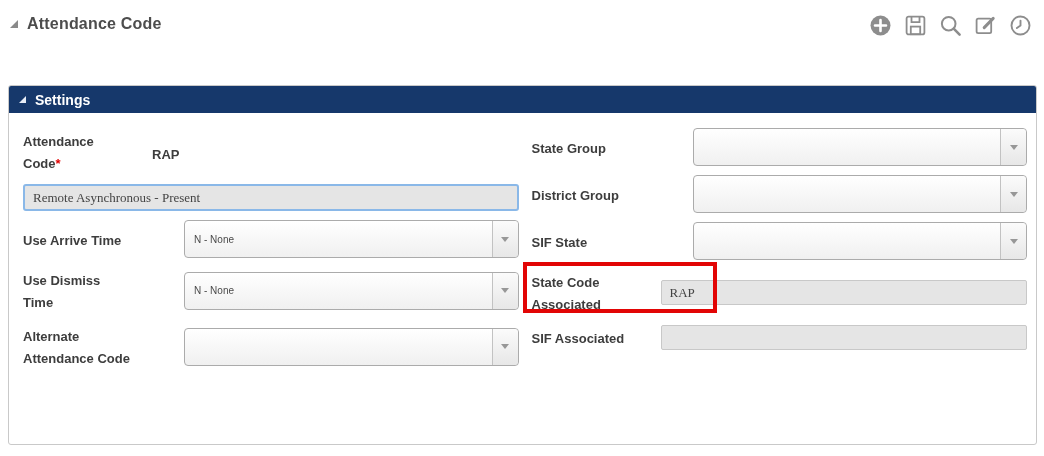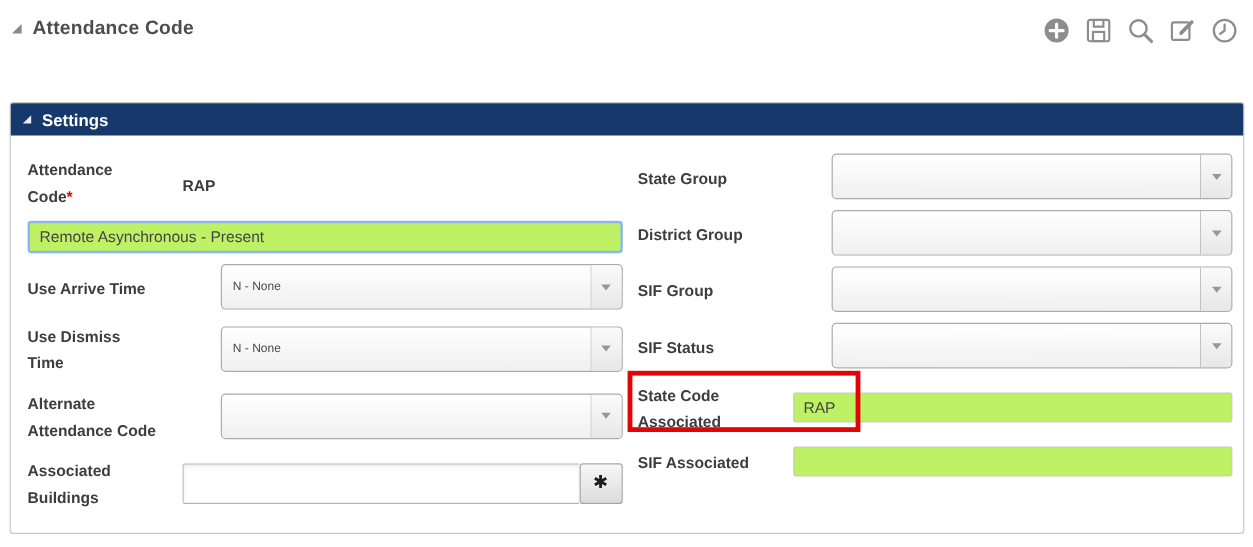--- a/index.html
+++ b/index.html
@@ -50,21 +50,21 @@
     width:110px; margin-right:19px; flex:none;
     font-size:13px; font-weight:bold; color:#3d3d3d; line-height:22px; padding-top:3px;
   }
   .req { color:#e00000; }
   .ctrl { flex:1; min-width:0; }
 
   .static-val { font-size:13px; font-weight:bold; color:#3d3d3d; padding-top:5px; }
 
   input.txt {
     width:100%; height:25px; border:1px solid #c8c8c8; border-radius:2px;
-    font-family:Liberation Sans, sans-serif; font-size:13px; color:#444; padding:0 8px; background:#bef264;
+    font-family:Liberation Serif, serif; font-size:13px; color:#444; padding:0 8px; background:#e5e5e5;
   }
   input.txt.focused {
     height:27px; border:2px solid #8ab8e8; border-radius:3px;
   }
 
   .select {
     position:relative; height:38px; border:1px solid #ababab; border-radius:4px;
     background:linear-gradient(#ffffff, #f0f0f0);
     display:flex; align-items:center; padding:0 34px 0 9px;
     font-size:10px; color:#4a4a4a; cursor:default;margin-left:32px;
@@ -204,29 +204,20 @@
         <div class="ctrl">
           <div class="select">
             <span class="val"></span>
             <span class="arrow-box">
                 <span class="tri-down"></span>
               </span>
           </div>
         </div>
       </div>
 
-      <div class="row">
-        <div class="lbl"><span>Associated Buildings</span><span class="req"></span></div>
-        <div class="ctrl">
-          <div class="picker">
-            <input type="text" value="" style="">
-            <button class="pick-btn"><span>✱</span></button>
-          </div>
-        </div>
-      </div>
 
     </div>
 
     <div class="col">
 
       <div class="row">
         <div class="lbl">State Group</div>
         <div class="ctrl">
           <div class="select">
             <span class="val"></span>
@@ -243,42 +234,31 @@
           <div class="select">
             <span class="val"></span>
             <span class="arrow-box">
                 <span class="tri-down"></span>
               </span>
           </div>
         </div>
       </div>
 
       <div class="row">
-        <div class="lbl">SIF Group</div>
-        <div class="ctrl">
-          <div class="select">
-            <span class="val"></span>
-            <span class="arrow-box">
-                <span class="tri-down"></span>
-              </span>
-          </div>
-        </div>
-      </div>
-
-      <div class="row">
-        <div class="lbl">SIF Status</div>
-        <div class="ctrl">
-          <div class="select">
-            <span class="val"></span>
-            <span class="arrow-box">
-                <span class="tri-down"></span>
-              </span>
-          </div>
-        </div>
-      </div>
+        <div class="lbl">SIF State</div>
+        <div class="ctrl">
+          <div class="select">
+            <span class="val"></span>
+            <span class="arrow-box">
+                <span class="tri-down"></span>
+              </span>
+          </div>
+        </div>
+      </div>
+
 
       <div class="row">
         <div class="highlight-box"></div>
         <div class="lbl">State Code Associated</div>
         <div class="ctrl"><input class="txt" type="text" value="RAP" style=""></div>
       </div>
 
       <div class="row">
         <div class="lbl">SIF Associated</div>
         <div class="ctrl"><input class="txt" type="text" value="" style=""></div>

